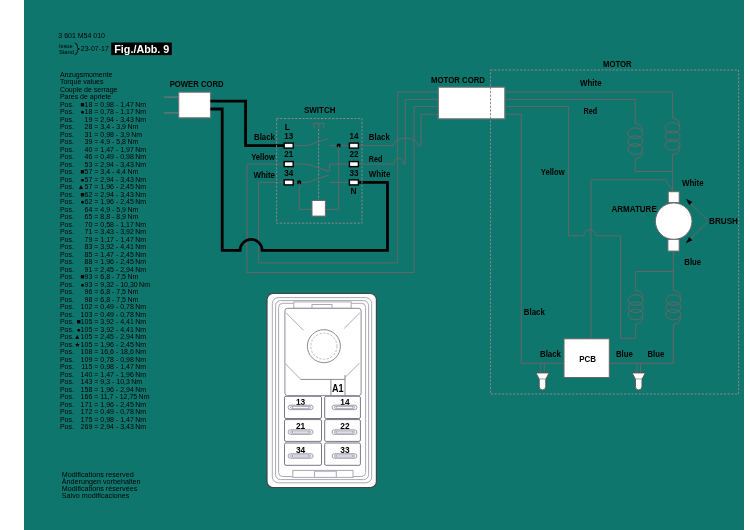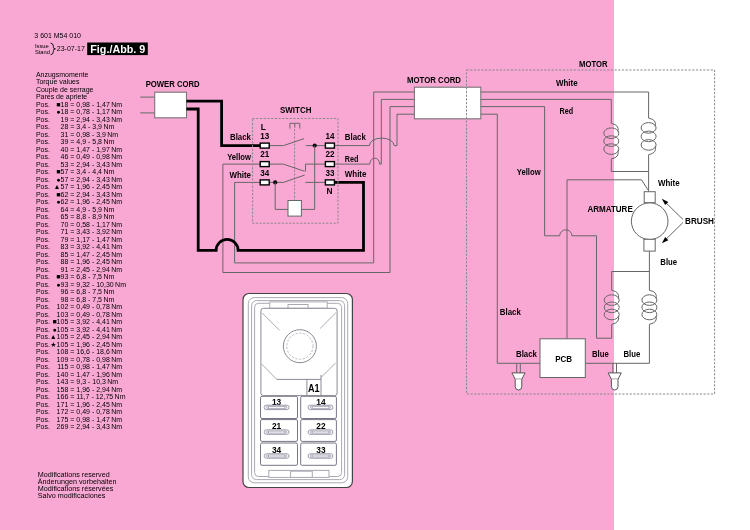--- a/index.html
+++ b/index.html
@@ -1,16 +1,16 @@
 <!DOCTYPE html>
 <html><head><meta charset="utf-8"><title>Fig. 9</title>
 <style>
 html,body{margin:0;padding:0;background:#fff;}
-#page{position:relative;width:614px;height:530px;background:#f9a8d4;
-font-family:"Liberation Sans", sans-serif;}
+#page{position:relative;width:720px;height:530px;background:#0f766e;
+font-family:"Liberation Sans", sans-serif;margin-left:24px;}
 svg{position:absolute;left:0;top:0;}
 </style></head>
 <body>
 <div id="page">
 <svg width="750" height="530" viewBox="0 0 750 530" font-family="Liberation Sans, sans-serif">
 
 <text x="34.3" y="37.6" font-size="7" font-weight="normal" text-anchor="start" fill="#000">3 601 M54 010</text>
 
 <text x="34.9" y="47.9" font-size="5.8" font-weight="normal" text-anchor="start" fill="#000">Issue</text>
       <text x="34.9" y="53.6" font-size="5.8" font-weight="normal" text-anchor="start" fill="#000">Stand</text>

